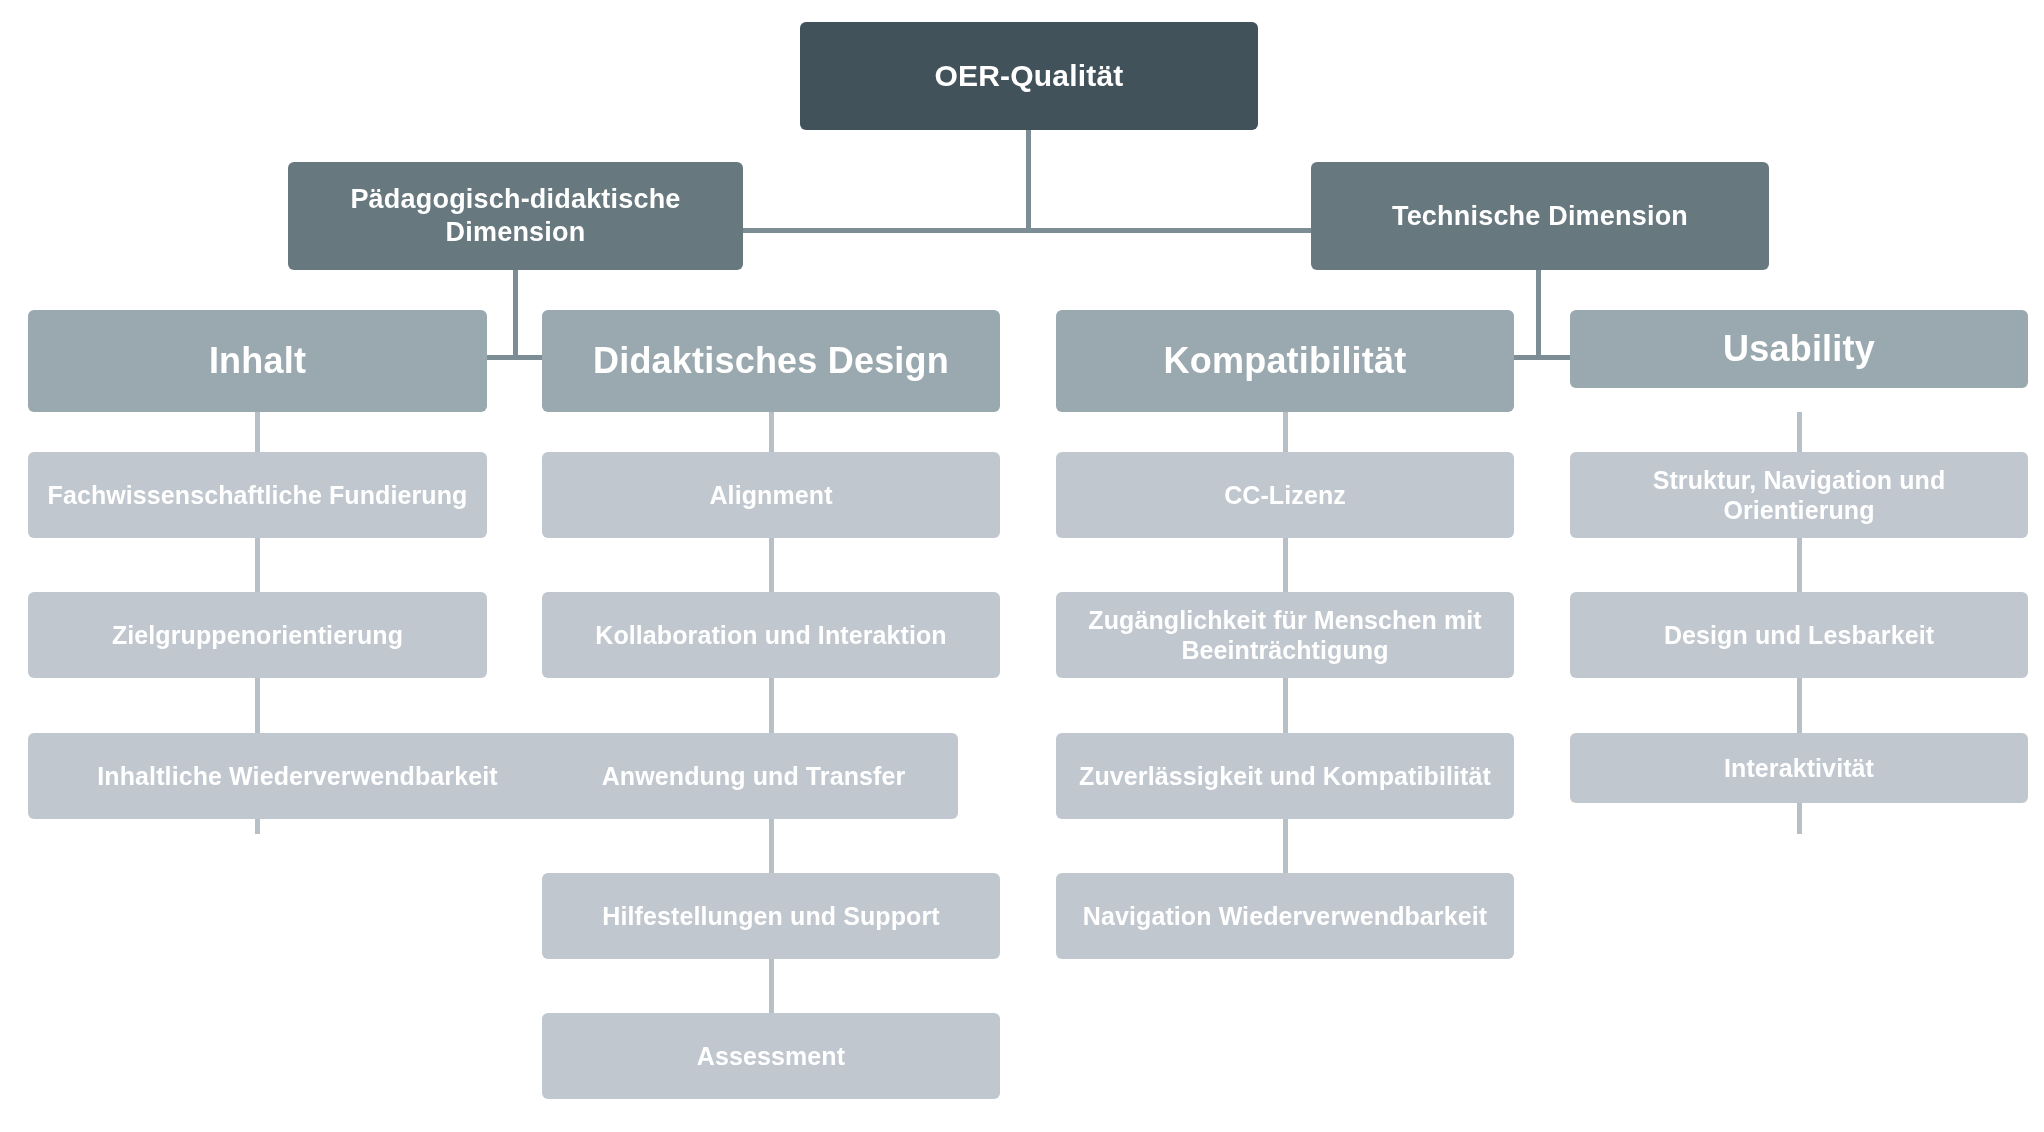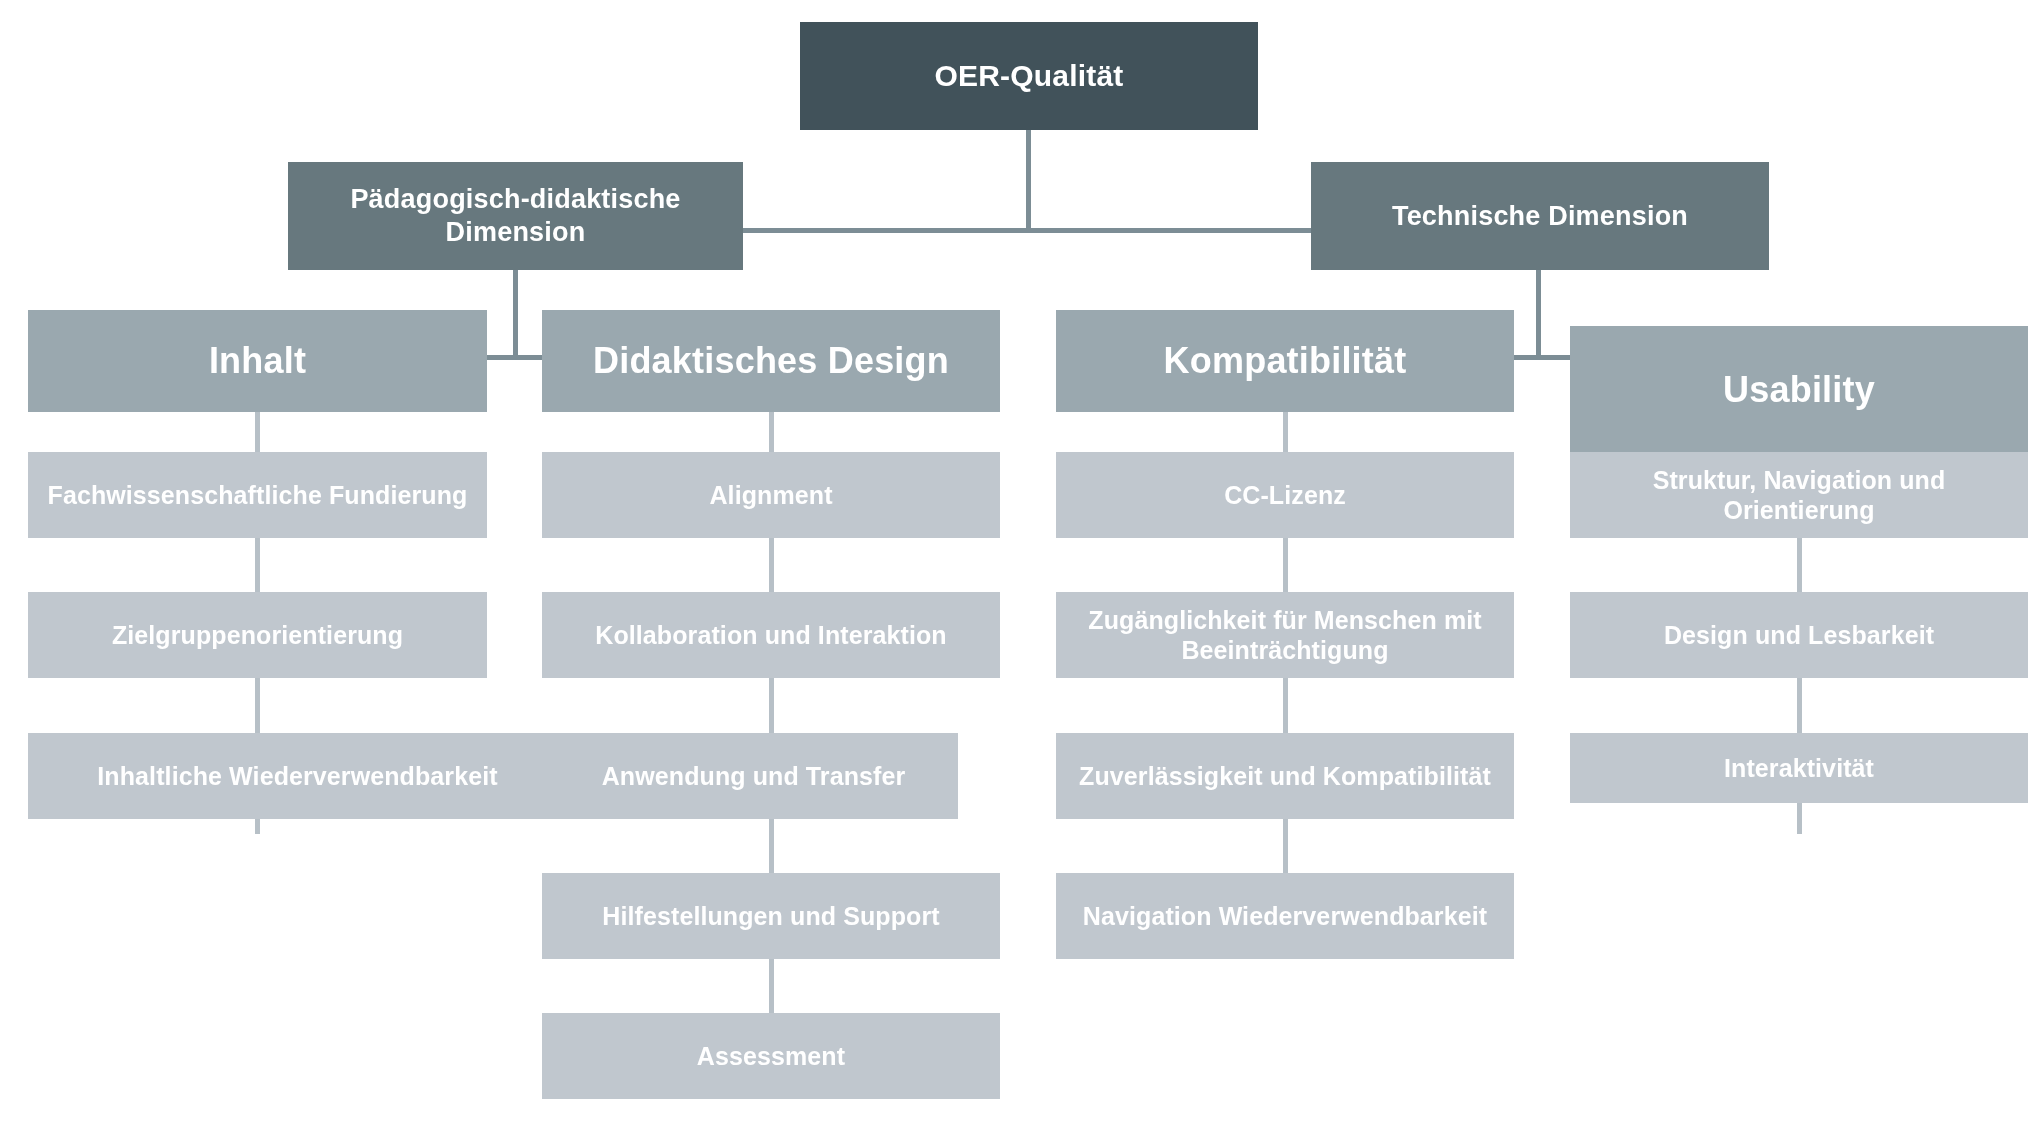--- a/index.html
+++ b/index.html
@@ -23,20 +23,21 @@
     position:absolute;
     display:flex;
     align-items:center;
     justify-content:flex-end;
     text-align:center;
     color:#ffffff;
     font-weight:bold;
     line-height:1.22;
     box-sizing:border-box;
     padding:4px 14px;
+    border-radius:6px;
   }
   .node .lbl{display:block;width:100%;}
   .lvl-root{background:#41525A;font-size:30px;letter-spacing:.2px;}
   .lvl-dim {background:#67787E;font-size:27px;letter-spacing:.2px;}
   .lvl-cat {background:#9AA8AF;font-size:36px;letter-spacing:.2px;}
   .lvl-leaf{background:#C0C7CE;font-size:25px;letter-spacing:.1px;}
 </style>
 </head>
 <body>
 
@@ -70,21 +71,21 @@
 
   <div class="node lvl-cat" style="left:28px;top:310px;width:459px;height:102px;">
     <span class="lbl">Inhalt</span>
   </div>
   <div class="node lvl-cat" style="left:542px;top:310px;width:458px;height:102px;">
     <span class="lbl">Didaktisches Design</span>
   </div>
   <div class="node lvl-cat" style="left:1056px;top:310px;width:458px;height:102px;">
     <span class="lbl">Kompatibilität</span>
   </div>
-  <div class="node lvl-cat" style="left:1570px;top:326px;width:458px;height:128px;">
+  <div class="node lvl-cat" style="left:1570px;top:310px;width:458px;height:78px;">
     <span class="lbl">Usability</span>
   </div>
 
   <div class="node lvl-leaf" style="left:28px;top:452px;width:459px;height:86px;">
     <span class="lbl">Fachwissenschaftliche Fundierung</span>
   </div>
   <div class="node lvl-leaf" style="left:28px;top:592px;width:459px;height:86px;">
     <span class="lbl">Zielgruppenorientierung</span>
   </div>
   <div class="node lvl-leaf" style="left:28px;top:733px;width:539px;height:86px;">

